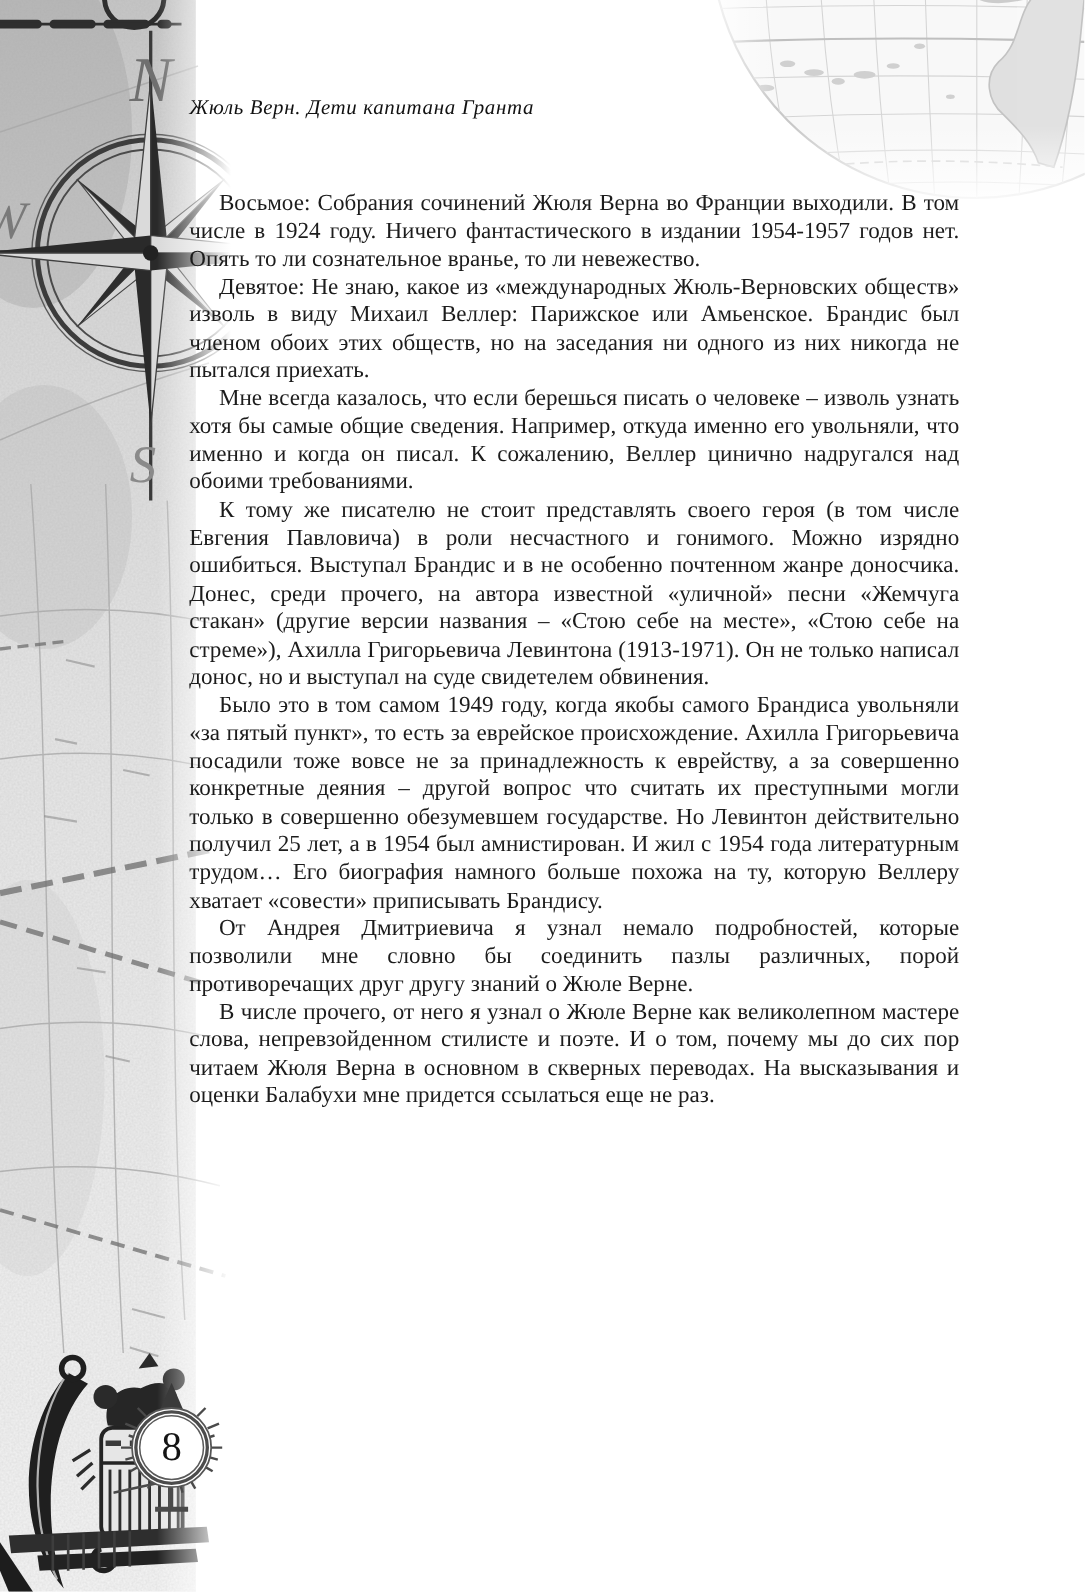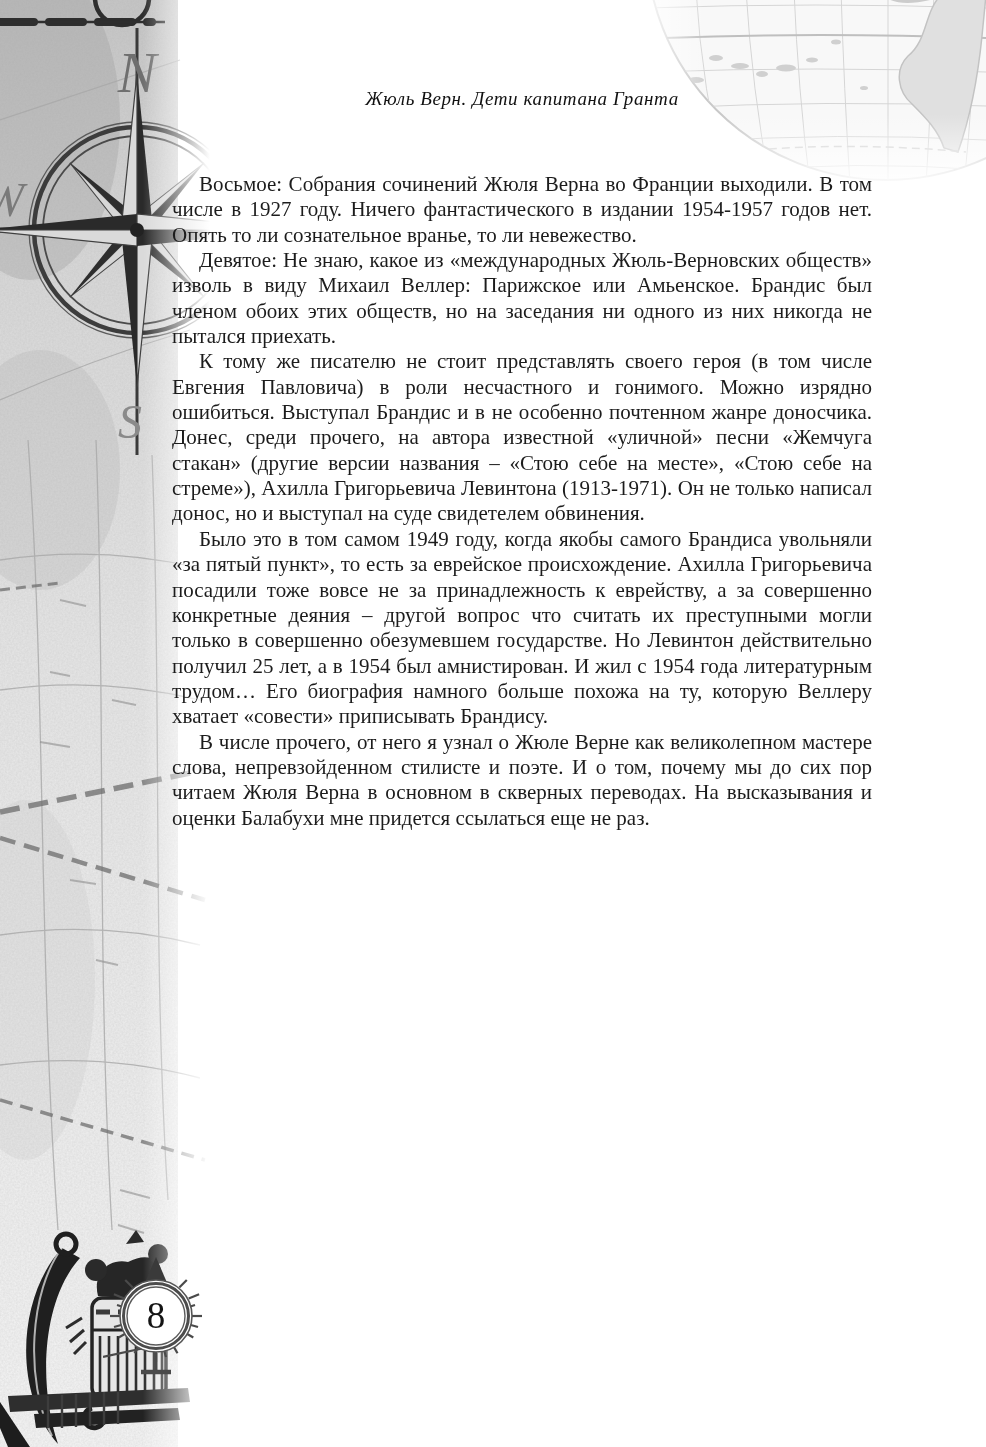--- a/index.html
+++ b/index.html
@@ -6,21 +6,21 @@
   body{
     width:986px;height:1447px;position:relative;overflow:hidden;
     background:#ffffff;
     font-family:"Liberation Serif","DejaVu Serif",serif;
     color:#1c1c1c;
   }
   .left-strip{position:absolute;left:0;top:0;width:210px;height:1447px;z-index:0;pointer-events:none;}
   .map-corner{position:absolute;right:0;top:0;width:350px;height:190px;z-index:0;pointer-events:none;}
   .running-header{
     position:absolute;left:172px;top:88px;width:700px;z-index:2;
-    font-style:italic;font-size:19px;letter-spacing:.6px;color:#111;text-align:center;
+    font-style:italic;font-size:19px;letter-spacing:.6px;color:#111;
   }
   .body-text{
     position:absolute;left:172px;top:172px;width:700px;z-index:2;
     font-size:21px;line-height:25.35px;text-align:justify;
   }
   .body-text p{margin:0;text-indent:27px;}
   .page-ornament{position:absolute;left:103px;top:1254px;width:106px;height:132px;z-index:3;}
   .page-ornament .num{
     position:absolute;left:0;top:40px;width:106px;text-align:center;
     font-size:37px;color:#141414;
@@ -223,24 +223,26 @@
     </g>
   </g>
   <rect x="0" y="0" width="350" height="190" fill="url(#fadeL)"></rect>
   <rect x="0" y="0" width="350" height="190" fill="url(#fadeB)"></rect>
 </svg>
 </div>
 
 <div class="running-header">Жюль Верн. Дети капитана Гранта</div>
 
 <div class="body-text">
-    <p>Восьмое: Собрания сочинений Жюля Верна во Франции выходили. В том числе в 1927 году. Ничего фантастического в издании 1954-1957 годов нет. Опять то ли сознательное вранье, то ли невежество.</p>
+    <p>Восьмое: Собрания сочинений Жюля Верна во Франции выходили. В том числе в 1924 году. Ничего фантастического в издании 1954-1957 годов нет. Опять то ли сознательное вранье, то ли невежество.</p>
     <p>Девятое: Не знаю, какое из «международных Жюль-Верновских обществ» изволь в виду Михаил Веллер: Парижское или Амьенское. Брандис был членом обоих этих обществ, но на заседания ни одного из них никогда не пытался приехать.</p>
+    <p>Мне всегда казалось, что если берешься писать о человеке – изволь узнать хотя бы самые общие сведения. Например, откуда именно его увольняли, что именно и когда он писал. К сожалению, Веллер цинично надругался над обоими требованиями.</p>
     <p>К тому же писателю не стоит представлять своего героя (в том числе Евгения Павловича) в роли несчастного и гонимого. Можно изрядно ошибиться. Выступал Брандис и в не особенно почтенном жанре доносчика. Донес, среди прочего, на автора известной «уличной» песни «Жемчуга стакан» (другие версии названия – «Стою себе на месте», «Стою себе на стреме»), Ахилла Григорьевича Левинтона (1913-1971). Он не только написал донос, но и выступал на суде свидетелем обвинения.</p>
     <p>Было это в том самом 1949 году, когда якобы самого Брандиса увольняли «за пятый пункт», то есть за еврейское происхождение. Ахилла Григорьевича посадили тоже вовсе не за принадлежность к еврейству, а за совершенно конкретные деяния – другой вопрос что считать их преступными могли только в совершенно обезумевшем государстве. Но Левинтон действительно получил 25 лет, а в 1954 был амнистирован. И жил с 1954 года литературным трудом… Его биография намного больше похожа на ту, которую Веллеру хватает «совести» приписывать Брандису.</p>
+    <p>От Андрея Дмитриевича я узнал немало подробностей, которые позволили мне словно бы соединить пазлы различных, порой противоречащих друг другу знаний о Жюле Верне.</p>
     <p>В числе прочего, от него я узнал о Жюле Верне как великолепном мастере слова, непревзойденном стилисте и поэте. И о том, почему мы до сих пор читаем Жюля Верна в основном в скверных переводах. На высказывания и оценки Балабухи мне придется ссылаться еще не раз.</p>
   </div>
 
 <div class="page-ornament">
   <svg width="106" height="132" viewBox="0 0 106 132" xmlns="http://www.w3.org/2000/svg">
     <path d="M53,3 L41,31 L65,31 Z" fill="#3a3a3a"></path>
     <line x1="53" y1="99" x2="53" y2="117" stroke="#4a4a4a" stroke-width="3"></line>
     <line x1="38" y1="118" x2="68" y2="118" stroke="#4a4a4a" stroke-width="4.5"></line>
     <g stroke="#4a4a4a" stroke-width="2.2">
       <line x1="53" y1="108" x2="53" y2="96"></line>

